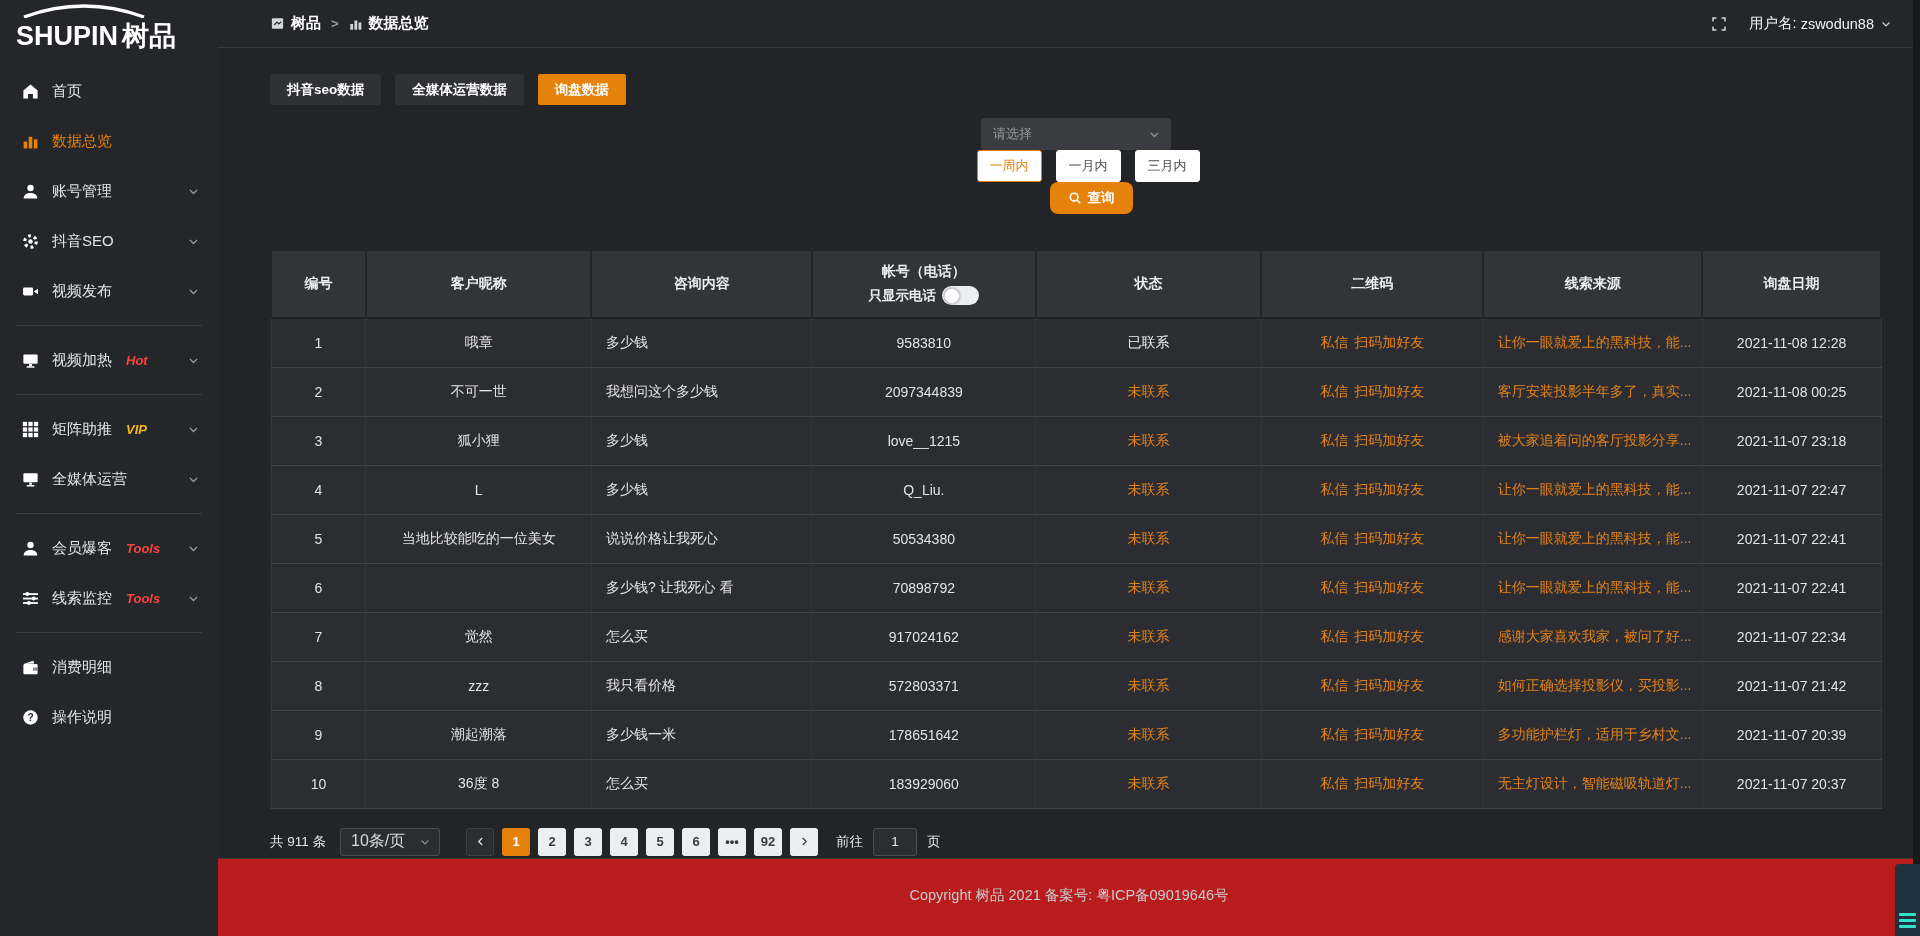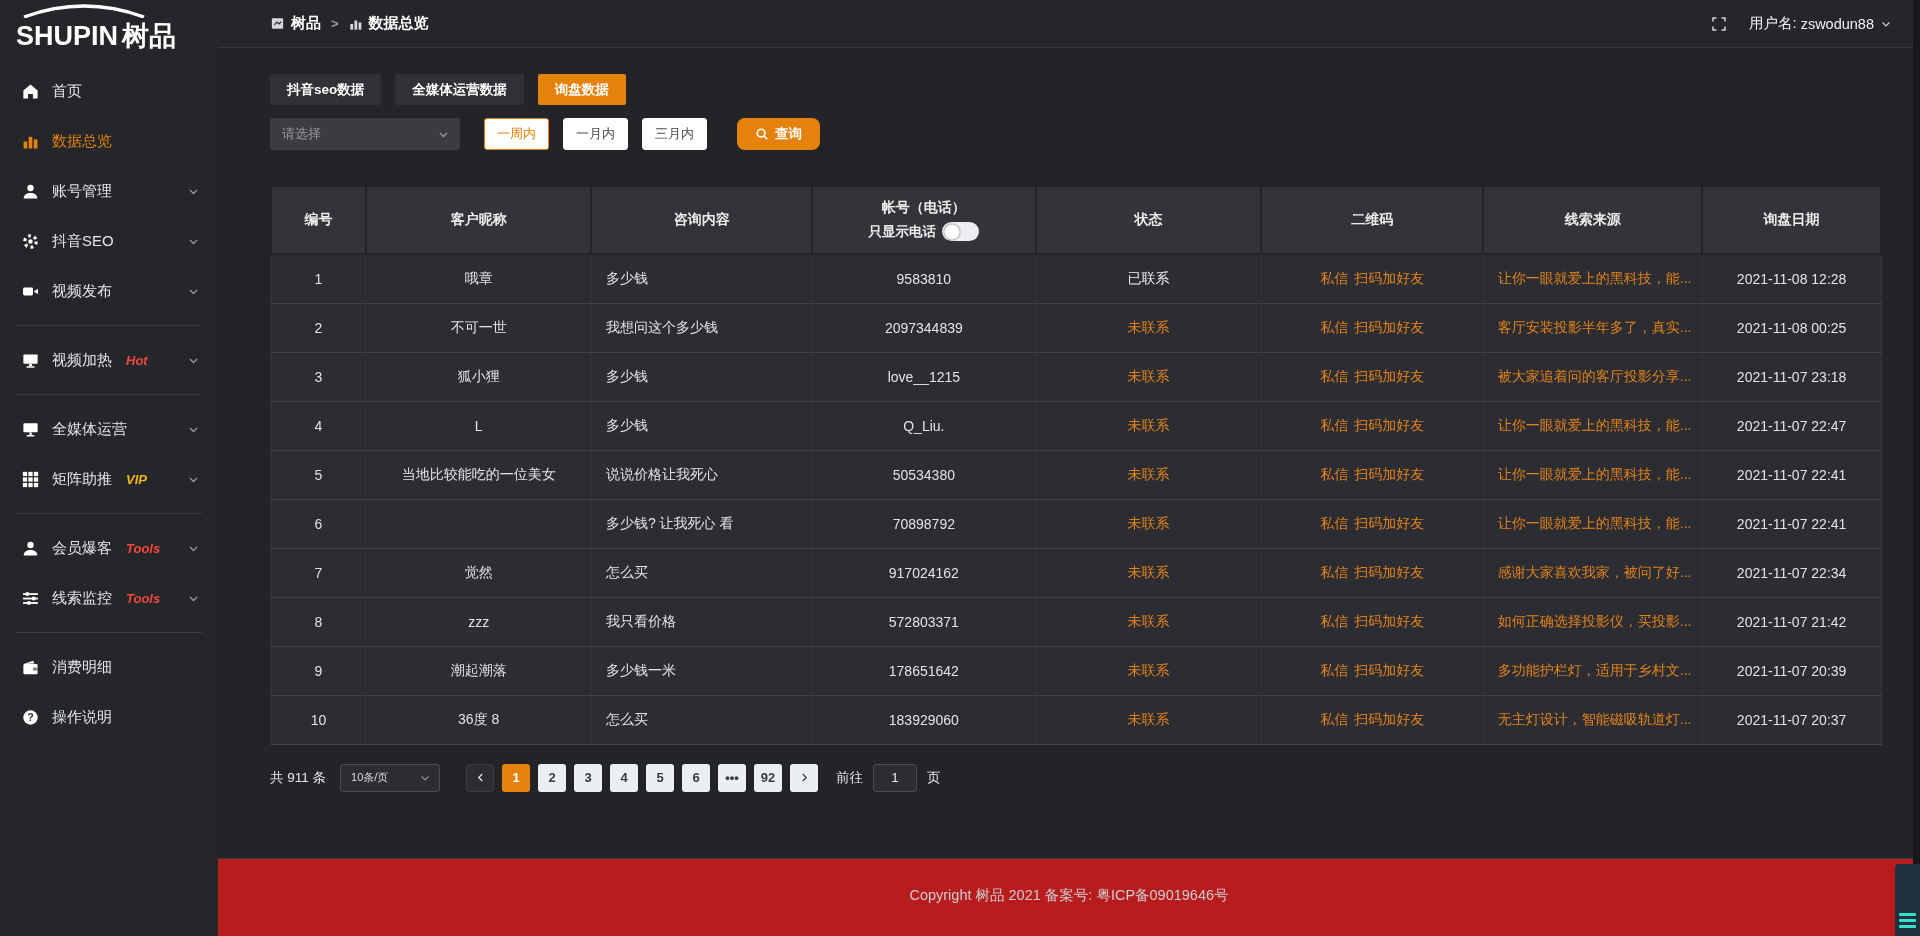--- a/index.html
+++ b/index.html
@@ -55,21 +55,21 @@
   .content{flex:1;display:flex;flex-direction:column;overflow:hidden;}
   .content-inner{padding:0 38px 0 52px;flex:1;}
 
   
   .tabs{margin-top:26px;display:flex;gap:14px;}
   .tab{height:31px;padding:0 17px;display:flex;align-items:center;background:#2f3135;color:#fff;
     font-size:13.5px;font-weight:bold;border-radius:2px;cursor:pointer;border:none;}
   .tab.active{background:var(--accent);}
 
   
-  .filters{margin-top:13px;display:flex;align-items:center;}
+  .filters{margin-top:13px;display:flex;align-items:center;flex-direction:column;}
   .select{width:190px;height:32px;background:#3a3c41;border-radius:3px;display:flex;align-items:center;
     padding:0 10px 0 12px;color:var(--muted);font-size:13px;cursor:pointer;}
   .select .sel-chevron{margin-left:auto;display:inline-flex;color:var(--muted);}
   .ranges{display:flex;gap:14px;margin-left:24px;}
   .range-btn{height:32px;padding:0 12px;border-radius:3px;background:#fff;border:1px solid #fff;
     font-size:13px;color:#4a4b4f;cursor:pointer;}
   .range-btn.active{color:var(--accent);border-color:var(--accent);}
   .query-btn{margin-left:30px;height:32px;padding:0 18px;border:none;border-radius:8px;background:var(--accent);
     color:#fff;font-size:13.5px;font-weight:bold;display:flex;align-items:center;gap:6px;cursor:pointer;font-family:Liberation Serif, serif;}
   .query-btn .q-icon{display:inline-flex;}
@@ -90,21 +90,21 @@
   .cell-left{text-align:left;padding-left:14px;}
   .status-orange{color:var(--orange-text);}
   .status-done{color:#eceded;}
   .olink{color:var(--orange-text);cursor:pointer;}
   .qr-links{display:inline-flex;gap:6px;}
 
   
   .pagination{margin-top:19px;display:flex;align-items:center;font-size:13.5px;color:#e6e7e9;}
   .pg-total{margin-right:14px;}
   .select-sm{width:100px;height:28px;background:#2c2d32;border:1px solid #4a4c50;border-radius:3px;
-    display:flex;align-items:center;padding:0 8px 0 10px;font-size:11px;color:#d8d9db;cursor:pointer;}
+    display:flex;align-items:center;padding:0 8px 0 10px;font-size:16px;color:#d8d9db;cursor:pointer;}
   .select-sm .sel-chevron{margin-left:auto;display:inline-flex;color:#8c8e92;}
   .pg-group{display:flex;align-items:center;gap:8px;margin-left:26px;}
   .pg-btn{min-width:28px;height:28px;border-radius:3px;border:none;font-size:13px;display:flex;
     align-items:center;justify-content:center;cursor:pointer;padding:0 6px;font-weight:bold;}
   .pg-btn.dark{background:#2c2d32;color:#e6e7e9;border:1px solid #3c3e42;}
   .pg-btn.light{background:#eceff1;color:#3a3b3d;}
   .pg-btn.active{background:var(--accent);color:#fff;}
   .goto{display:flex;align-items:center;gap:10px;margin-left:18px;}
   .goto-box{width:44px;height:28px;background:#2c2d32;border:1px solid #4a4c50;border-radius:3px;
     display:flex;align-items:center;justify-content:center;color:#e6e7e9;}
@@ -206,53 +206,53 @@
           </span>
           <span class="mi-label">视频加热</span>
           <span class="mi-badge red">Hot</span>
           <span class="mi-chevron">
             <svg width="13" height="13" viewBox="0 0 16 16">
               <path d="M3.5 6l4.5 4.5L12.5 6" stroke="currentColor" stroke-width="1.6" fill="none"></path>
             </svg>
           </span>
         </div>
         <div class="menu-divider"></div>
-        <div class="menu-item">
-          <span class="mi-icon">
-            <svg width="17" height="17" viewBox="0 0 16 16" fill="currentColor">
-              <rect x="1.3" y="2.2" width="13.4" height="8.4" rx="1"></rect>
-              <rect x="6.8" y="10.8" width="2.4" height="2.2"></rect>
-              <rect x="4.4" y="13.2" width="7.2" height="1.4"></rect>
-            </svg>
-          </span>
-          <span class="mi-label">全媒体运营</span>
-          <span class="mi-chevron">
-            <svg width="13" height="13" viewBox="0 0 16 16">
-              <path d="M3.5 6l4.5 4.5L12.5 6" stroke="currentColor" stroke-width="1.6" fill="none"></path>
-            </svg>
-          </span>
-        </div>
         <div class="menu-item">
           <span class="mi-icon">
             <svg width="17" height="17" viewBox="0 0 16 16" fill="currentColor">
               <g>
                 <rect x="0.8" y="0.8" width="4" height="4"></rect>
                 <rect x="6" y="0.8" width="4" height="4"></rect>
                 <rect x="11.2" y="0.8" width="4" height="4"></rect>
                 <rect x="0.8" y="6" width="4" height="4"></rect>
                 <rect x="6" y="6" width="4" height="4"></rect>
                 <rect x="11.2" y="6" width="4" height="4"></rect>
                 <rect x="0.8" y="11.2" width="4" height="4"></rect>
                 <rect x="6" y="11.2" width="4" height="4"></rect>
                 <rect x="11.2" y="11.2" width="4" height="4"></rect>
               </g>
             </svg>
           </span>
           <span class="mi-label">矩阵助推</span>
           <span class="mi-badge vip">VIP</span>
+          <span class="mi-chevron">
+            <svg width="13" height="13" viewBox="0 0 16 16">
+              <path d="M3.5 6l4.5 4.5L12.5 6" stroke="currentColor" stroke-width="1.6" fill="none"></path>
+            </svg>
+          </span>
+        </div>
+        <div class="menu-item">
+          <span class="mi-icon">
+            <svg width="17" height="17" viewBox="0 0 16 16" fill="currentColor">
+              <rect x="1.3" y="2.2" width="13.4" height="8.4" rx="1"></rect>
+              <rect x="6.8" y="10.8" width="2.4" height="2.2"></rect>
+              <rect x="4.4" y="13.2" width="7.2" height="1.4"></rect>
+            </svg>
+          </span>
+          <span class="mi-label">全媒体运营</span>
           <span class="mi-chevron">
             <svg width="13" height="13" viewBox="0 0 16 16">
               <path d="M3.5 6l4.5 4.5L12.5 6" stroke="currentColor" stroke-width="1.6" fill="none"></path>
             </svg>
           </span>
         </div>
         <div class="menu-divider"></div>
         <div class="menu-item">
           <span class="mi-icon">
             <svg width="17" height="17" viewBox="0 0 16 16" fill="currentColor">

